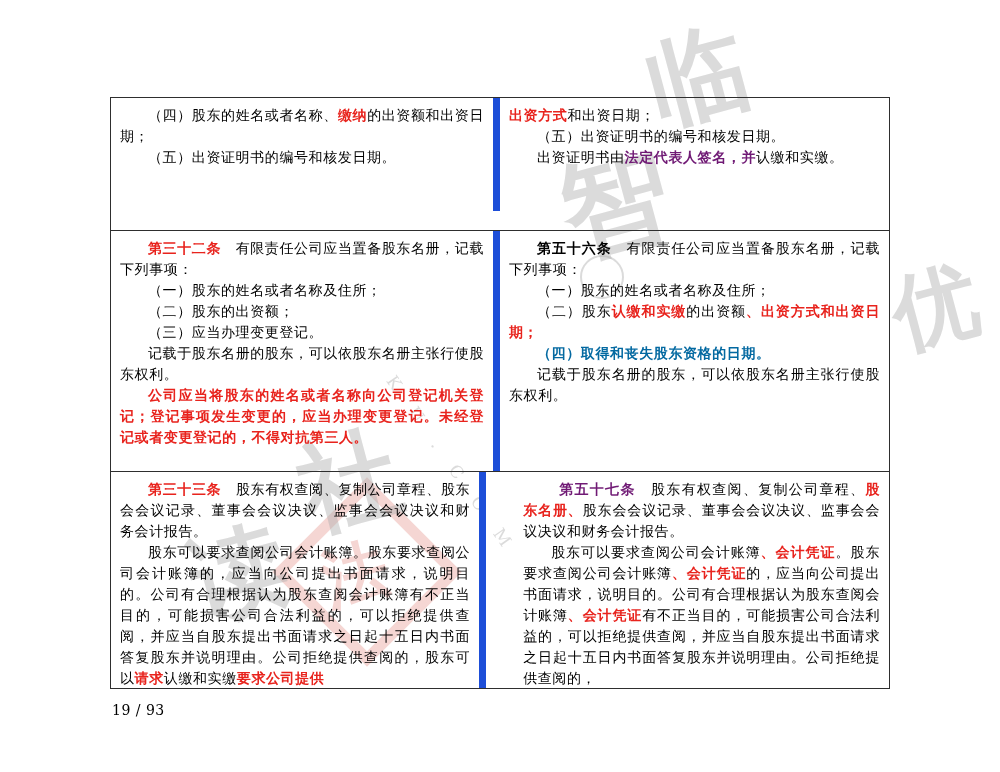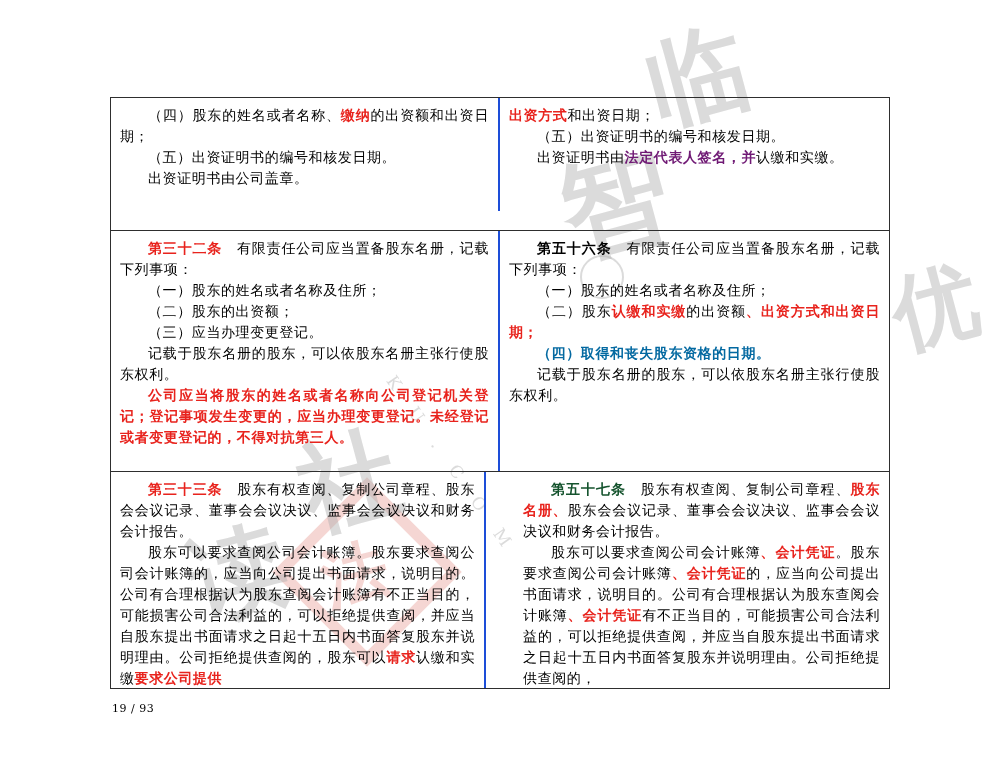--- a/index.html
+++ b/index.html
@@ -19,30 +19,30 @@
     border:1px solid #2e2e2e;background:transparent;box-sizing:border-box;
   }
   .t-row{display:flex;box-sizing:border-box;}
   .t-row + .t-row{border-top:1px solid #2e2e2e;}
   .t-row:nth-child(1){height:113px;}
   .t-row:nth-child(2){height:241px;margin-top:19px;}
   .t-row:nth-child(3){height:217px;gap:28px;}
   .t-cell{
     width:50%;box-sizing:border-box;padding:7px 9px 0 9px;overflow:hidden;
   }
-  .t-cell:first-child{border-right:2px solid #1d4ed8;}
+  .t-cell:first-child{border-right:7px solid #1d4ed8;}
   .para{
     margin:0;font-size:14px;line-height:21px;color:#000000;
     text-align:justify;letter-spacing:0.6px;
   }
   .para.ind{text-indent:2em;}
   .hl{font-weight:bold;}
   .page-num{
     position:absolute;left:112px;top:702px;z-index:2;
-    font-size:11px;color:#000000;letter-spacing:0.5px;
+    font-size:14px;color:#000000;letter-spacing:0.5px;
   }
 </style>
 </head>
 <body>
 
 <div class="wm-layer">
   <div class="wm-circle" style="left:580px;top:255px;width:40px;height:40px;border:2px solid rgba(176,176,176,0.45);"></div>
   <div class="wm-diamond" style="left:300px;top:505px;width:112px;height:112px;border:11px solid rgba(228,148,140,0.38);transform:rotate(45deg);"></div>
 <span class="wm-glyph" style="left: 648px; top: 10px; font-size: 100px; color: rgba(176, 176, 176, 0.45); transform: rotate(-15deg);">临</span>
     <span class="wm-glyph" style="left: 562px; top: 132px; font-size: 108px; color: rgba(176, 176, 176, 0.45); transform: rotate(-15deg);">智</span>
@@ -51,21 +51,20 @@
     <span class="wm-glyph" style="left: 192px; top: 510px; font-size: 95px; color: rgba(176, 176, 176, 0.45); transform: rotate(-15deg);">读</span>
     <span class="wm-glyph" style="left: 322px; top: 530px; font-size: 66px; color: rgba(228, 148, 140, 0.38); transform: rotate(-15deg);">法</span>
     <span class="wm-glyph" style="left: 345px; top: 455px; font-size: 17px; color: rgba(176, 176, 176, 0.45); transform: rotate(55deg); letter-spacing: 10px; font-weight: normal;">K U . C O M</span>
   </div>
 
 <div class="doc-table">
   <div class="t-row">
     <div class="t-cell">
         <p class="para ind"><span>（四）股东的姓名或者名称、</span><span class="hl" style="color: rgb(232, 35, 29);">缴纳</span><span>的出资额和出资日期；</span></p>
         <p class="para ind"><span>（五）出资证明书的编号和核发日期。</span></p>
-        <p class="para ind"><span>出资证明书由公司盖章。</span></p>
       </div>
     <div class="t-cell">
         <p class="para"><span class="hl" style="color: rgb(232, 35, 29);">出资方式</span><span>和出资日期；</span></p>
         <p class="para ind"><span>（五）出资证明书的编号和核发日期。</span></p>
         <p class="para ind"><span>出资证明书由</span><span class="hl" style="color: #701a75;">法定代表人签名，并</span><span>认缴和实缴。</span></p>
       </div>
   </div>
   <div class="t-row">
     <div class="t-cell">
         <p class="para ind"><span class="hl" style="color: rgb(232, 35, 29);">第三十二条</span><span>　有限责任公司应当置备股东名册，记载下列事项：</span></p>
@@ -82,19 +81,19 @@
         <p class="para ind"><span class="hl" style="color: #0369a1;">（四）取得和丧失股东资格的日期。</span></p>
         <p class="para ind"><span>记载于股东名册的股东，可以依股东名册主张行使股东权利。</span></p>
       </div>
   </div>
   <div class="t-row">
     <div class="t-cell">
         <p class="para ind"><span class="hl" style="color: rgb(232, 35, 29);">第三十三条</span><span>　股东有权查阅、复制公司章程、股东会会议记录、董事会会议决议、监事会会议决议和财务会计报告。</span></p>
         <p class="para ind"><span>股东可以要求查阅公司会计账簿。股东要求查阅公司会计账簿的，应当向公司提出书面请求，说明目的。公司有合理根据认为股东查阅会计账簿有不正当目的，可能损害公司合法利益的，可以拒绝提供查阅，并应当自股东提出书面请求之日起十五日内书面答复股东并说明理由。公司拒绝提供查阅的，股东可以</span><span class="hl" style="color: rgb(232, 35, 29);">请求</span><span>认缴和实缴</span><span class="hl" style="color: rgb(232, 35, 29);">要求公司提供</span></p>
       </div>
     <div class="t-cell">
-        <p class="para ind"><span class="hl" style="color: #14532d;">第五十七条</span><span>　股东有权查阅、复制公司章程、</span><span class="hl" style="color: rgb(232, 35, 29);">股东名册、</span><span>股东会会议记录、董事会会议决议、监事会会议决议和财务会计报告。</span></p>
+        <p class="para ind"><span class="hl" style="color: #701a75; margin-left: 8px;">第五十七条</span><span>　股东有权查阅、复制公司章程、</span><span class="hl" style="color: rgb(232, 35, 29);">股东名册、</span><span>股东会会议记录、董事会会议决议、监事会会议决议和财务会计报告。</span></p>
         <p class="para ind"><span>股东可以要求查阅公司会计账簿</span><span class="hl" style="color: rgb(232, 35, 29);">、会计凭证</span><span>。股东要求查阅公司会计账簿</span><span class="hl" style="color: rgb(232, 35, 29);">、会计凭证</span><span>的，应当向公司提出书面请求，说明目的。公司有合理根据认为股东查阅会计账簿</span><span class="hl" style="color: rgb(232, 35, 29);">、会计凭证</span><span>有不正当目的，可能损害公司合法利益的，可以拒绝提供查阅，并应当自股东提出书面请求之日起十五日内书面答复股东并说明理由。公司拒绝提供查阅的，</span></p>
       </div>
   </div>
 </div>
 
 <div class="page-num">19 / 93</div>
 
 </body></html>

